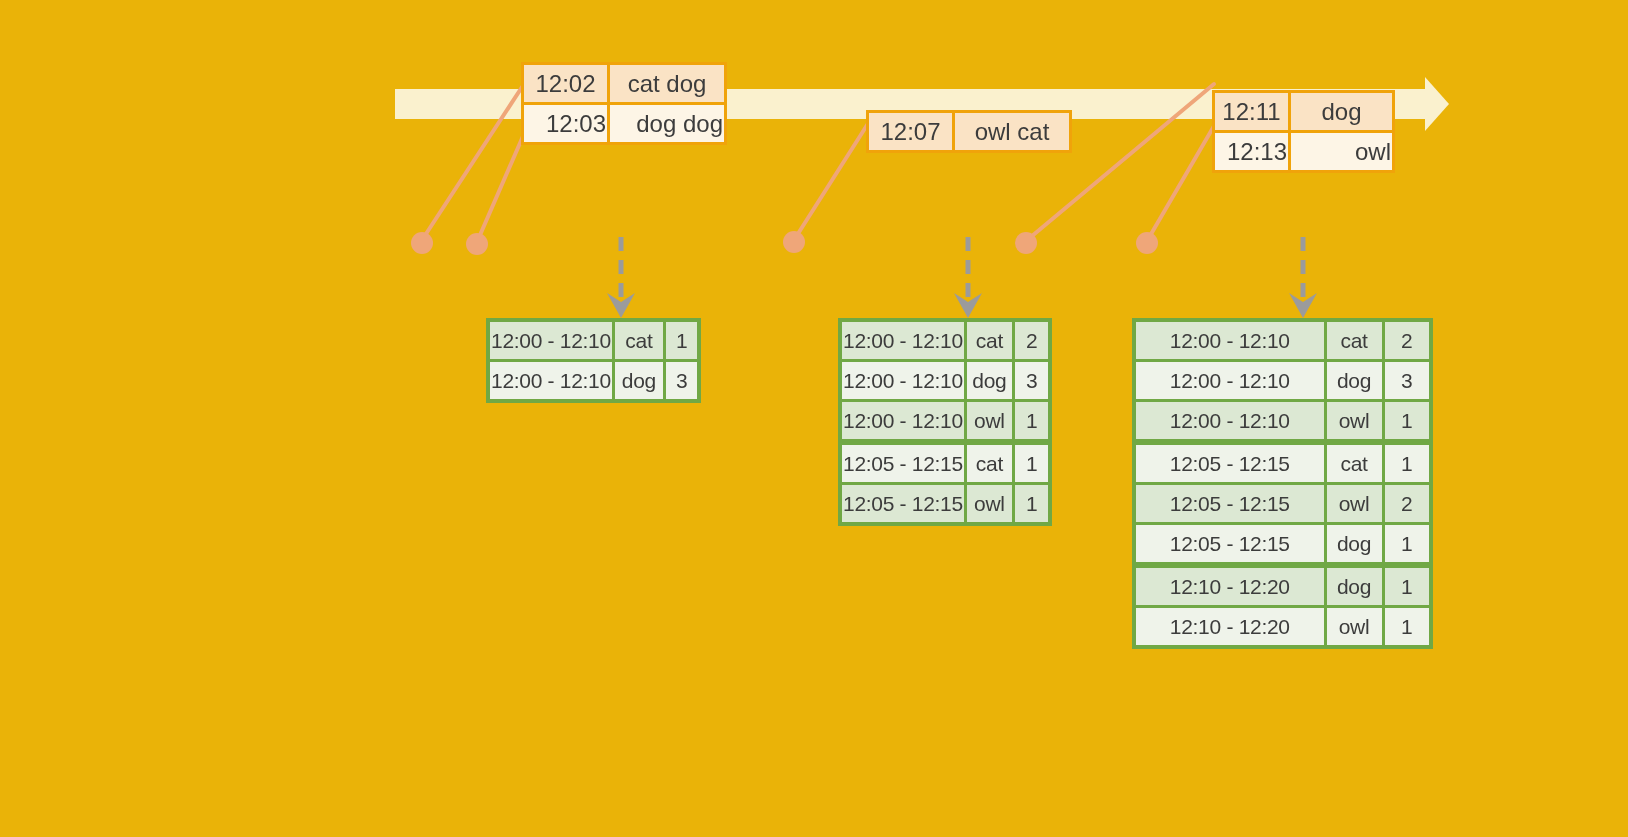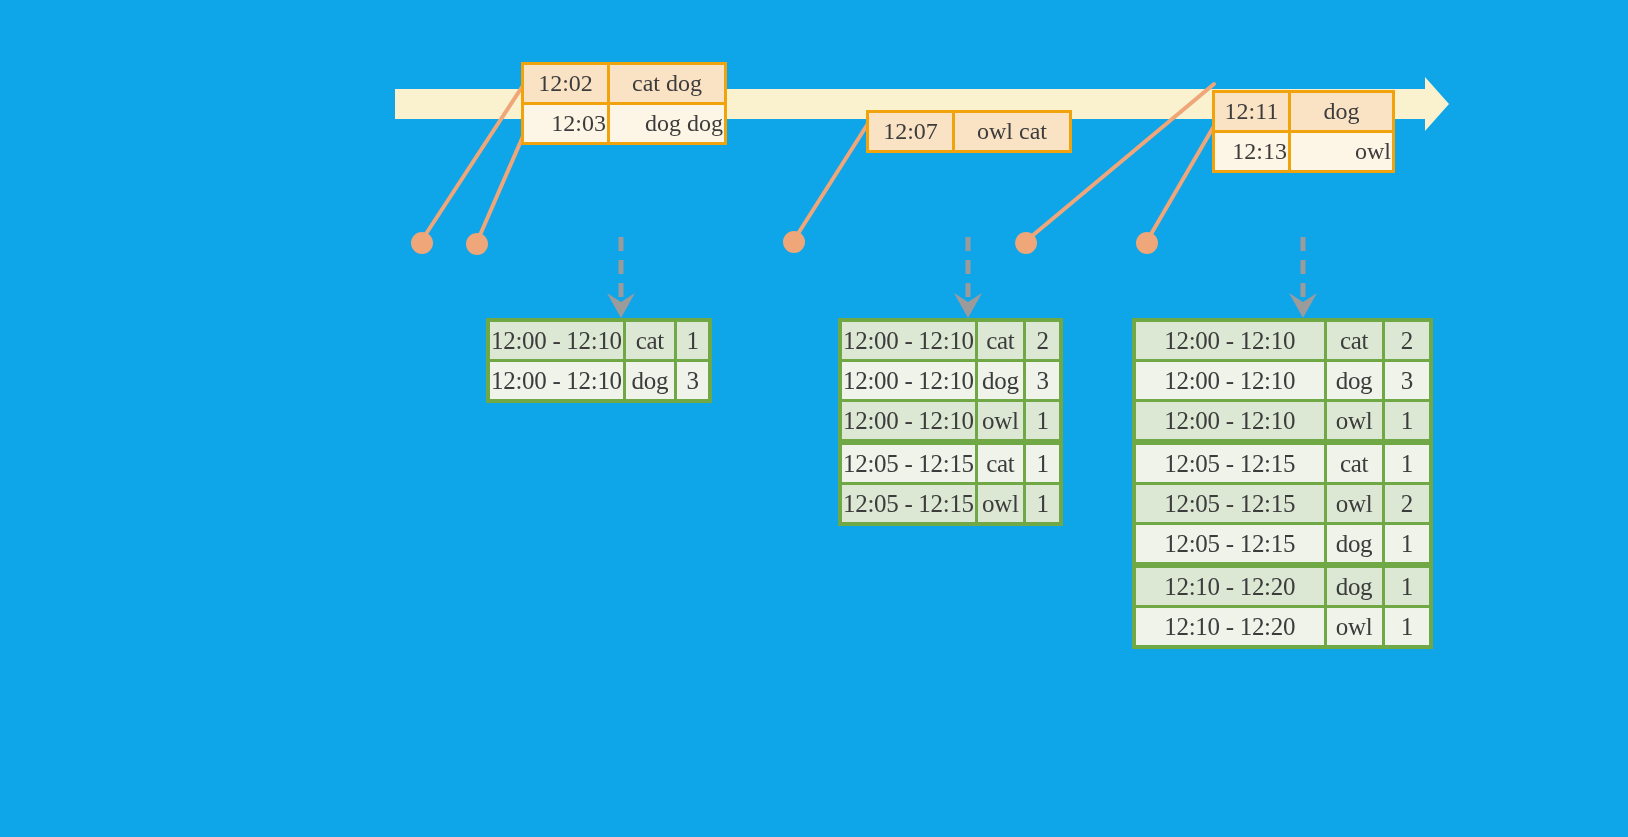--- a/index.html
+++ b/index.html
@@ -1,42 +1,42 @@
 <!DOCTYPE html>
 <html><head>
 <meta charset="utf-8">
 <style>
   html,body{margin:0;padding:0;background:#000;}
   .canvas{
     position:relative;
     width:1628px;height:837px;
-    background:#0ea5e9;
+    background:#eab308;
     overflow:hidden;
-    font-family:Liberation Serif, serif;
+    font-family:Liberation Sans, sans-serif;
     color:#3C3C3C;
   }
   svg.overlay{position:absolute;left:0;top:0;z-index:1;}
 
   table{position:absolute;z-index:2;border-collapse:collapse;table-layout:fixed;}
   td{text-align:center;vertical-align:middle;overflow:hidden;white-space:nowrap;}
 
   
   .event-table{border:3px solid #F0A30A;}
   .event-table td{
     border:3px solid #F0A30A;
     height:35px;font-size:24px;color:#3C3C3C;
   }
   .event-table tr.dark  td{background:#FAE3C5;}
   .event-table tr.light td{background:#FDF5E6;text-align:right;}
 
   
   .result-table{border:4px solid #70A845;}
   .result-table td{
     border:3px solid #70A845;
-    height:35px;font-size:25px;letter-spacing:-0.3px;color:#3C3C3C;text-align:center;
+    height:35px;font-size:21px;letter-spacing:-0.3px;color:#3C3C3C;text-align:center;
   }
   .result-table tr.dark  td{background:#DCE8D3;}
   .result-table tr.light td{background:#EFF3EA;}
   .result-table tr.group-start td{border-top-width:6px;}
 
   
   .pos-ev1{left:521px;top:62px;}
   .pos-ev2{left:866px;top:82px;margin-top:28px;}
   .pos-ev3{left:1212px;top:62px;margin-top:28px;}
   .pos-res1{left:486px;top:318px;}

